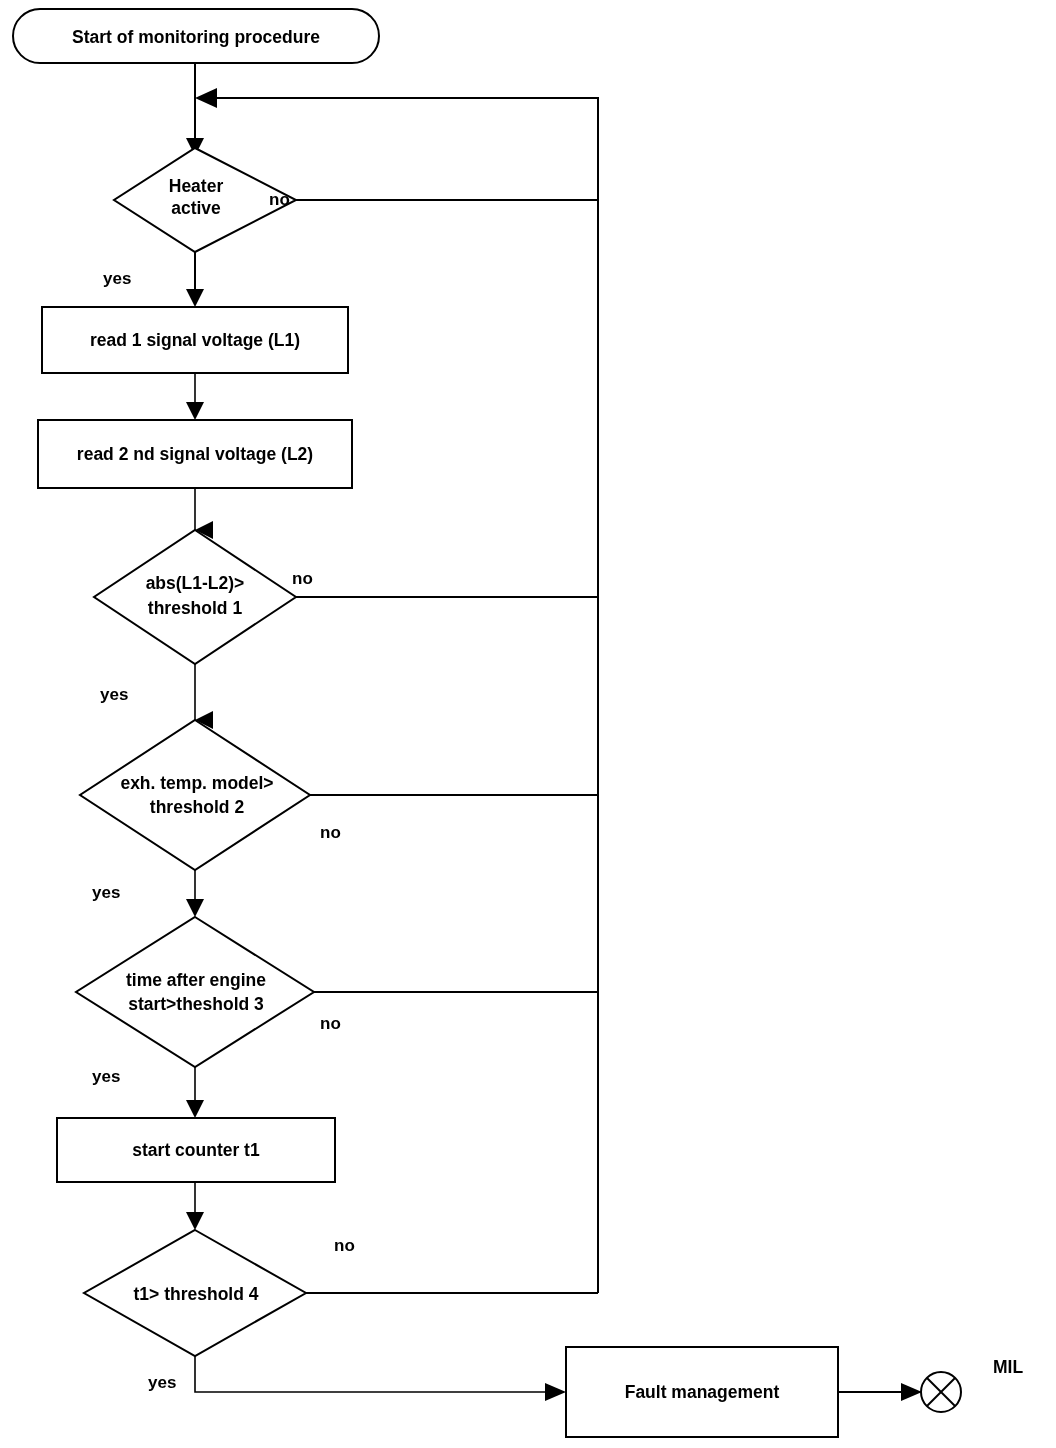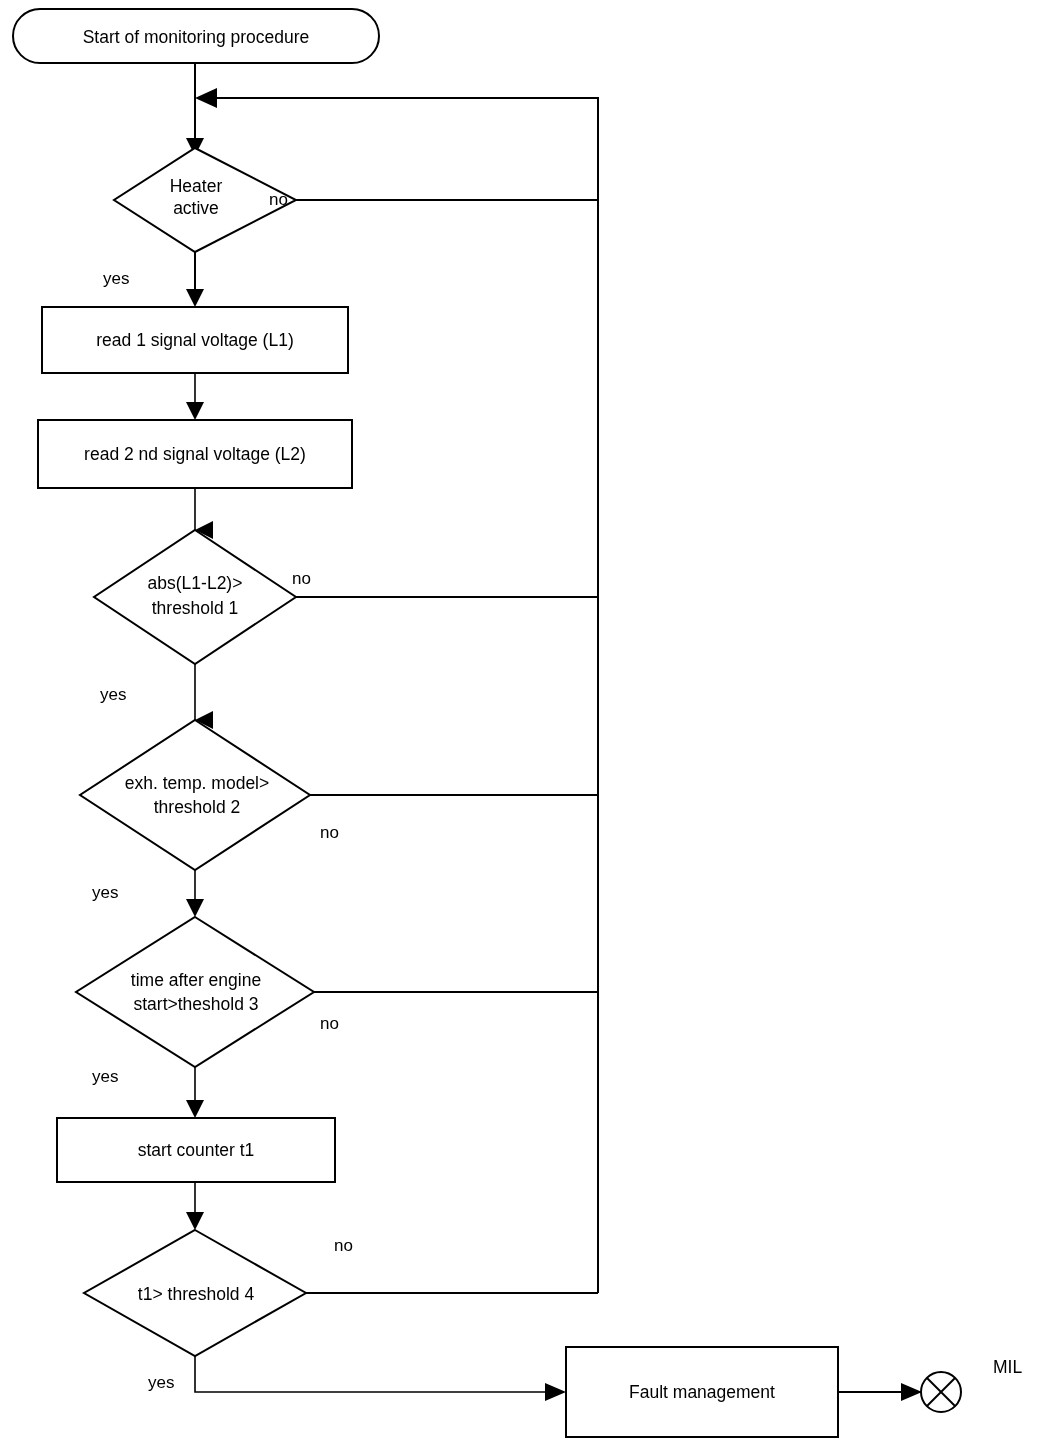--- a/index.html
+++ b/index.html
@@ -11,20 +11,21 @@
     width: 1056px;
     height: 1448px;
     overflow: hidden;
     font-family: "Liberation Sans", sans-serif;
   }
   #flowchart-root {
     position: relative;
     width: 945px;
     height: 1448px;
     background: #ffffff;
+    font-weight: bold;
   }
   svg.fc {
     display: block;
     width: 1056px;
     height: 1448px;
   }
   .shape-line {
     fill: none;
     stroke: #000000;
     stroke-width: 2;

